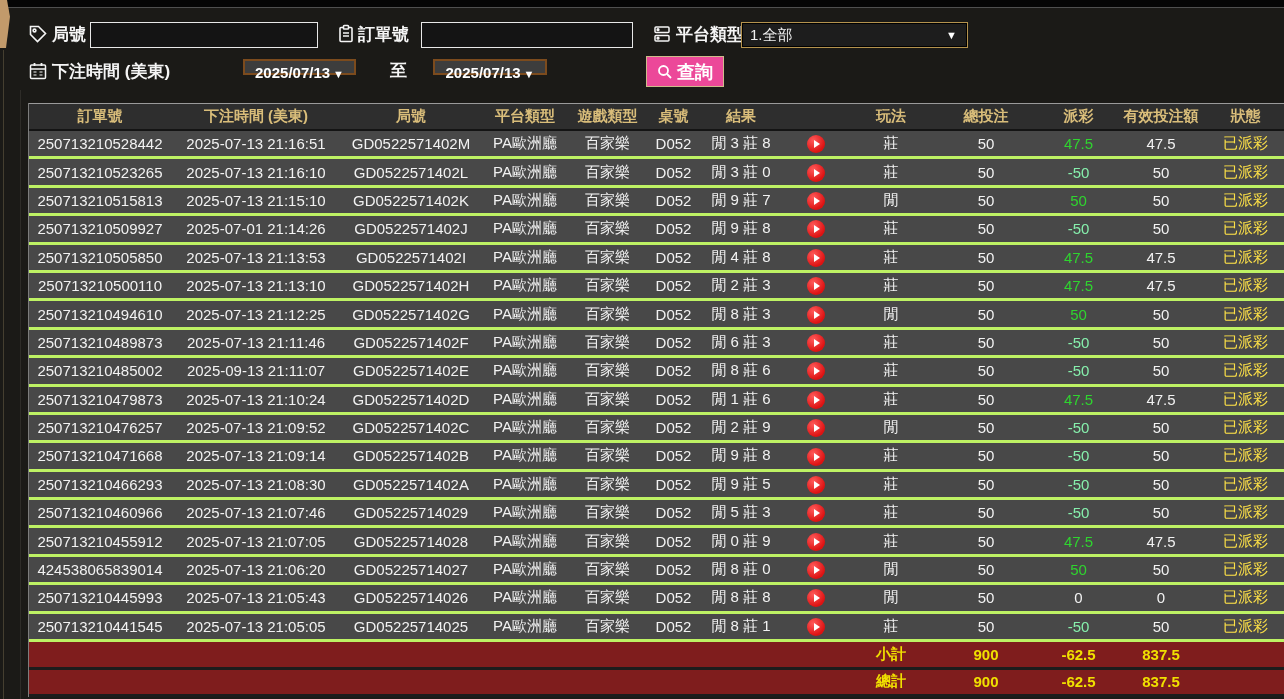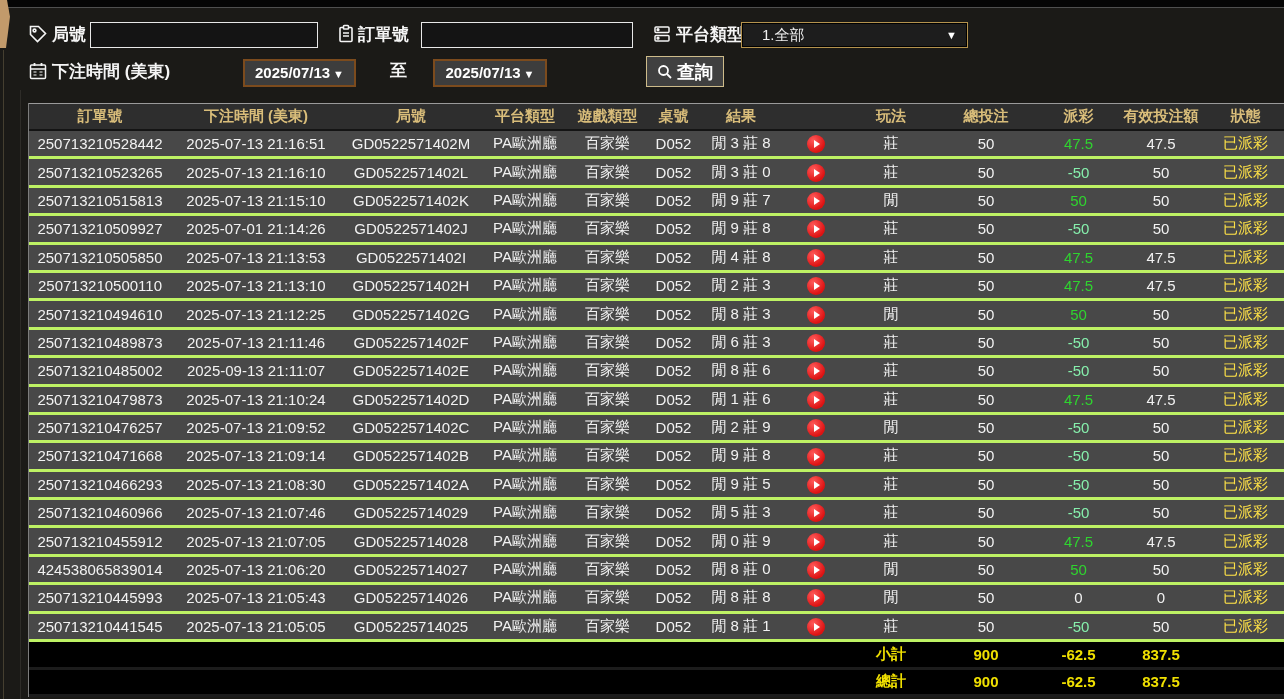--- a/index.html
+++ b/index.html
@@ -18,28 +18,28 @@
 
   
   .flabel{position:absolute;color:#f5f5f5;font-size:17px;font-weight:bold;white-space:nowrap;}
   .ficon{position:absolute;width:20px;height:20px;color:#f5f5f5;}
   .ficon svg{width:20px;height:20px;display:block;}
   .txtinput{position:absolute;height:26px;background:#141414;border:1px solid #e8e8e8;
     color:#f0f0f0;font-size:15px;padding:0 6px;box-sizing:border-box;outline:none;
     font-family:"Liberation Sans","DejaVu Sans",sans-serif;}
   .selectbox{position:absolute;height:26px;background:#1d1d1d;border:1px solid #b5934e;
     box-shadow:inset 0 0 0 1px #000;color:#f0f0f0;font-size:15px;line-height:24px;
-    padding-left:20px;box-sizing:border-box;cursor:pointer;}
+    padding-left:8px;box-sizing:border-box;cursor:pointer;}
   .selectbox .arrow{position:absolute;right:10px;top:0;line-height:24px;font-size:11px;color:#fff;}
-  .datebox{position:absolute;height:28px;background:#3d3d3d;border:2px solid #7c4b1d;
+  .datebox{position:absolute;height:16px;background:#3d3d3d;border:2px solid #7c4b1d;
     color:#fff;font-size:15px;font-weight:bold;line-height:24px;text-align:center;
     box-sizing:border-box;cursor:pointer;}
   .datebox .arrow{font-size:11px;margin-left:3px;}
   .searchbtn{position:absolute;left:646px;top:56px;width:78px;height:31px;
-    background:#404040;border:1px solid #cdbb8a;box-sizing:border-box;
+    background:#ec4899;border:1px solid #cdbb8a;box-sizing:border-box;
     color:#fff;font-size:18px;font-weight:bold;display:flex;align-items:center;
     justify-content:center;gap:4px;cursor:pointer;padding:4px;
     font-family:"Liberation Sans","DejaVu Sans",sans-serif;}
   .searchbtn svg{width:16px;height:16px;}
 
   
   .tbl{position:absolute;left:28px;top:103px;width:1256px;border-left:1px solid #7d7d7d;box-sizing:border-box;}
   .trow{display:grid;grid-template-columns:142px 170px 140px 88px 77px 55px 80px 70px 80px 110px 75px 90px 79px;
     align-items:center;box-sizing:border-box;}
   .trow>div{text-align:center;white-space:nowrap;overflow:visible;}
@@ -49,21 +49,21 @@
     color:#f2f2f2;font-size:15px;}
   .pay-pos{color:#2fd42f;}
   .pay-neg{color:#86efac;}
   .pay-zero{color:#f2f2f2;}
   .status{color:#fde047;}
   .playbtn{display:inline-block;width:18px;height:18px;border-radius:50%;
     background:radial-gradient(circle at 35% 30%,#ff5a5a,#dd1212 70%);
     position:relative;cursor:pointer;vertical-align:middle;}
   .playbtn::after{content:"";position:absolute;left:7px;top:5px;
     border-left:6px solid #fff;border-top:4px solid transparent;border-bottom:4px solid transparent;}
-  .sumrow{height:27.5px;background:#000000;border-bottom:3px solid #1c1c1c;
+  .sumrow{height:27.5px;background:#7f1d1d;border-bottom:3px solid #1c1c1c;
     color:#f0e000;font-size:15px;font-weight:bold;}
 </style>
 </head>
 <body>
 
 <div class="topbar"></div>
 <div class="rail-chevron"></div>
 <div class="rail-line"></div>
 <div class="rail-line2"></div>
 

